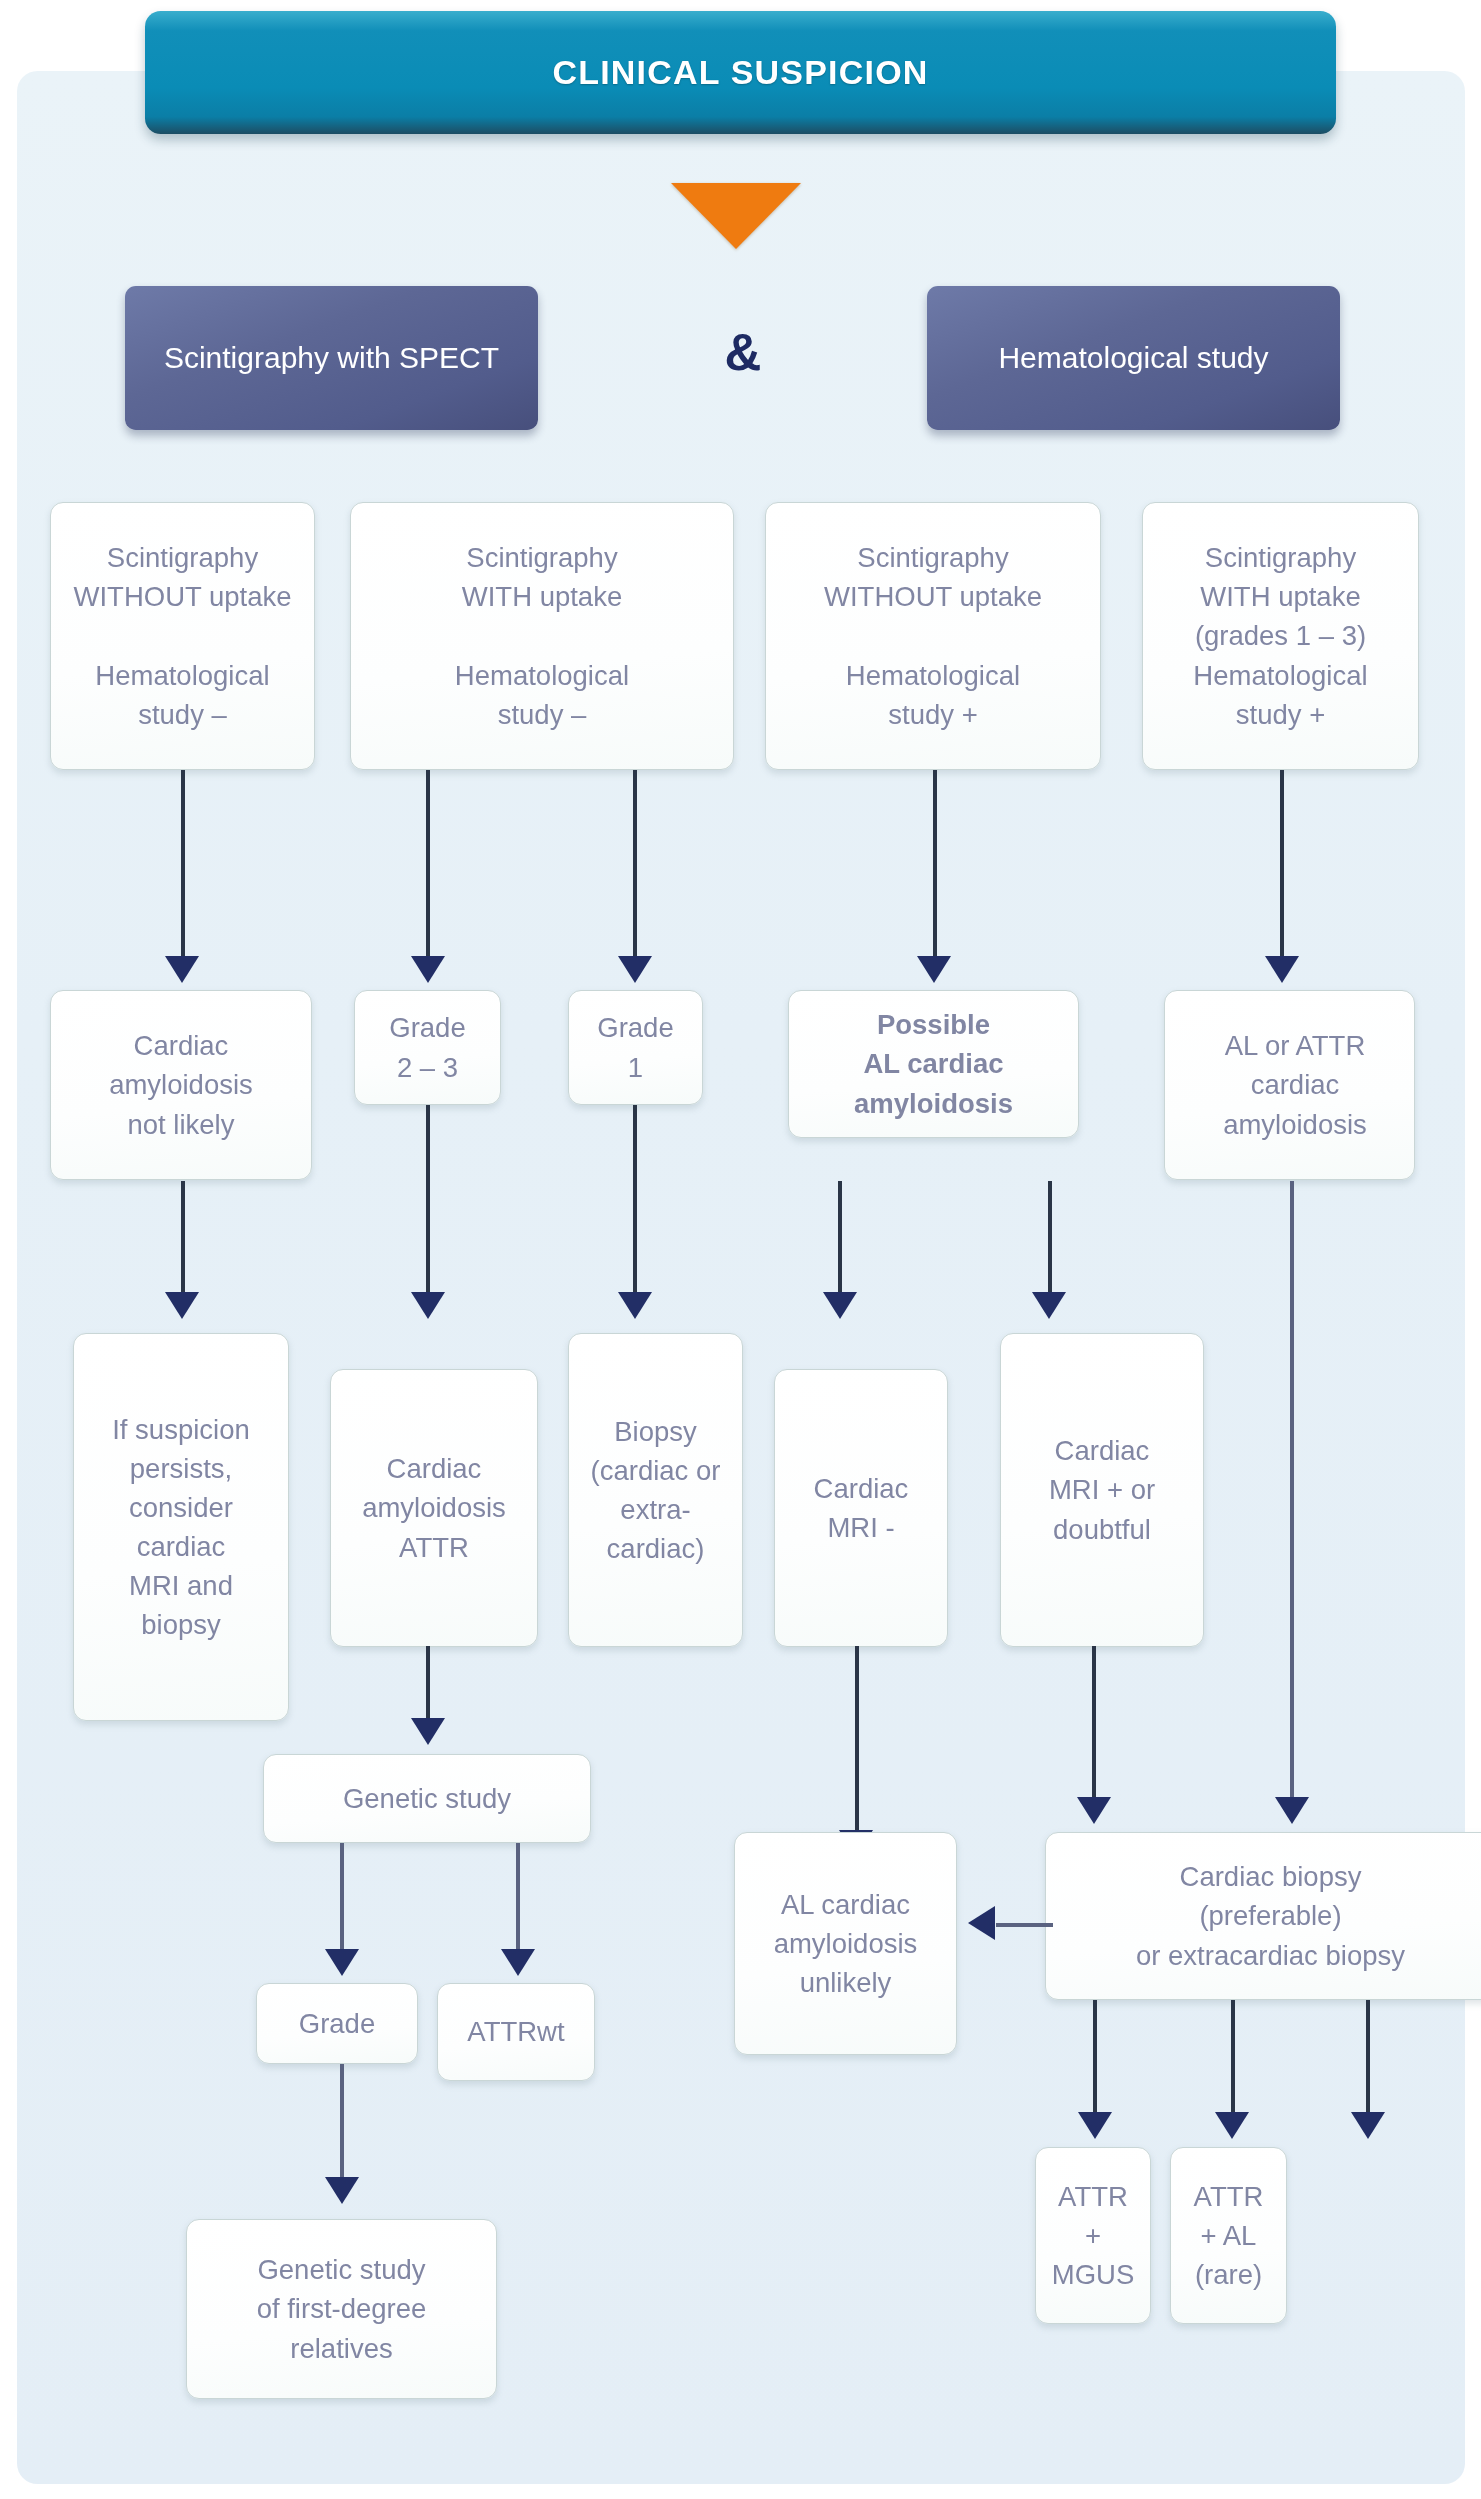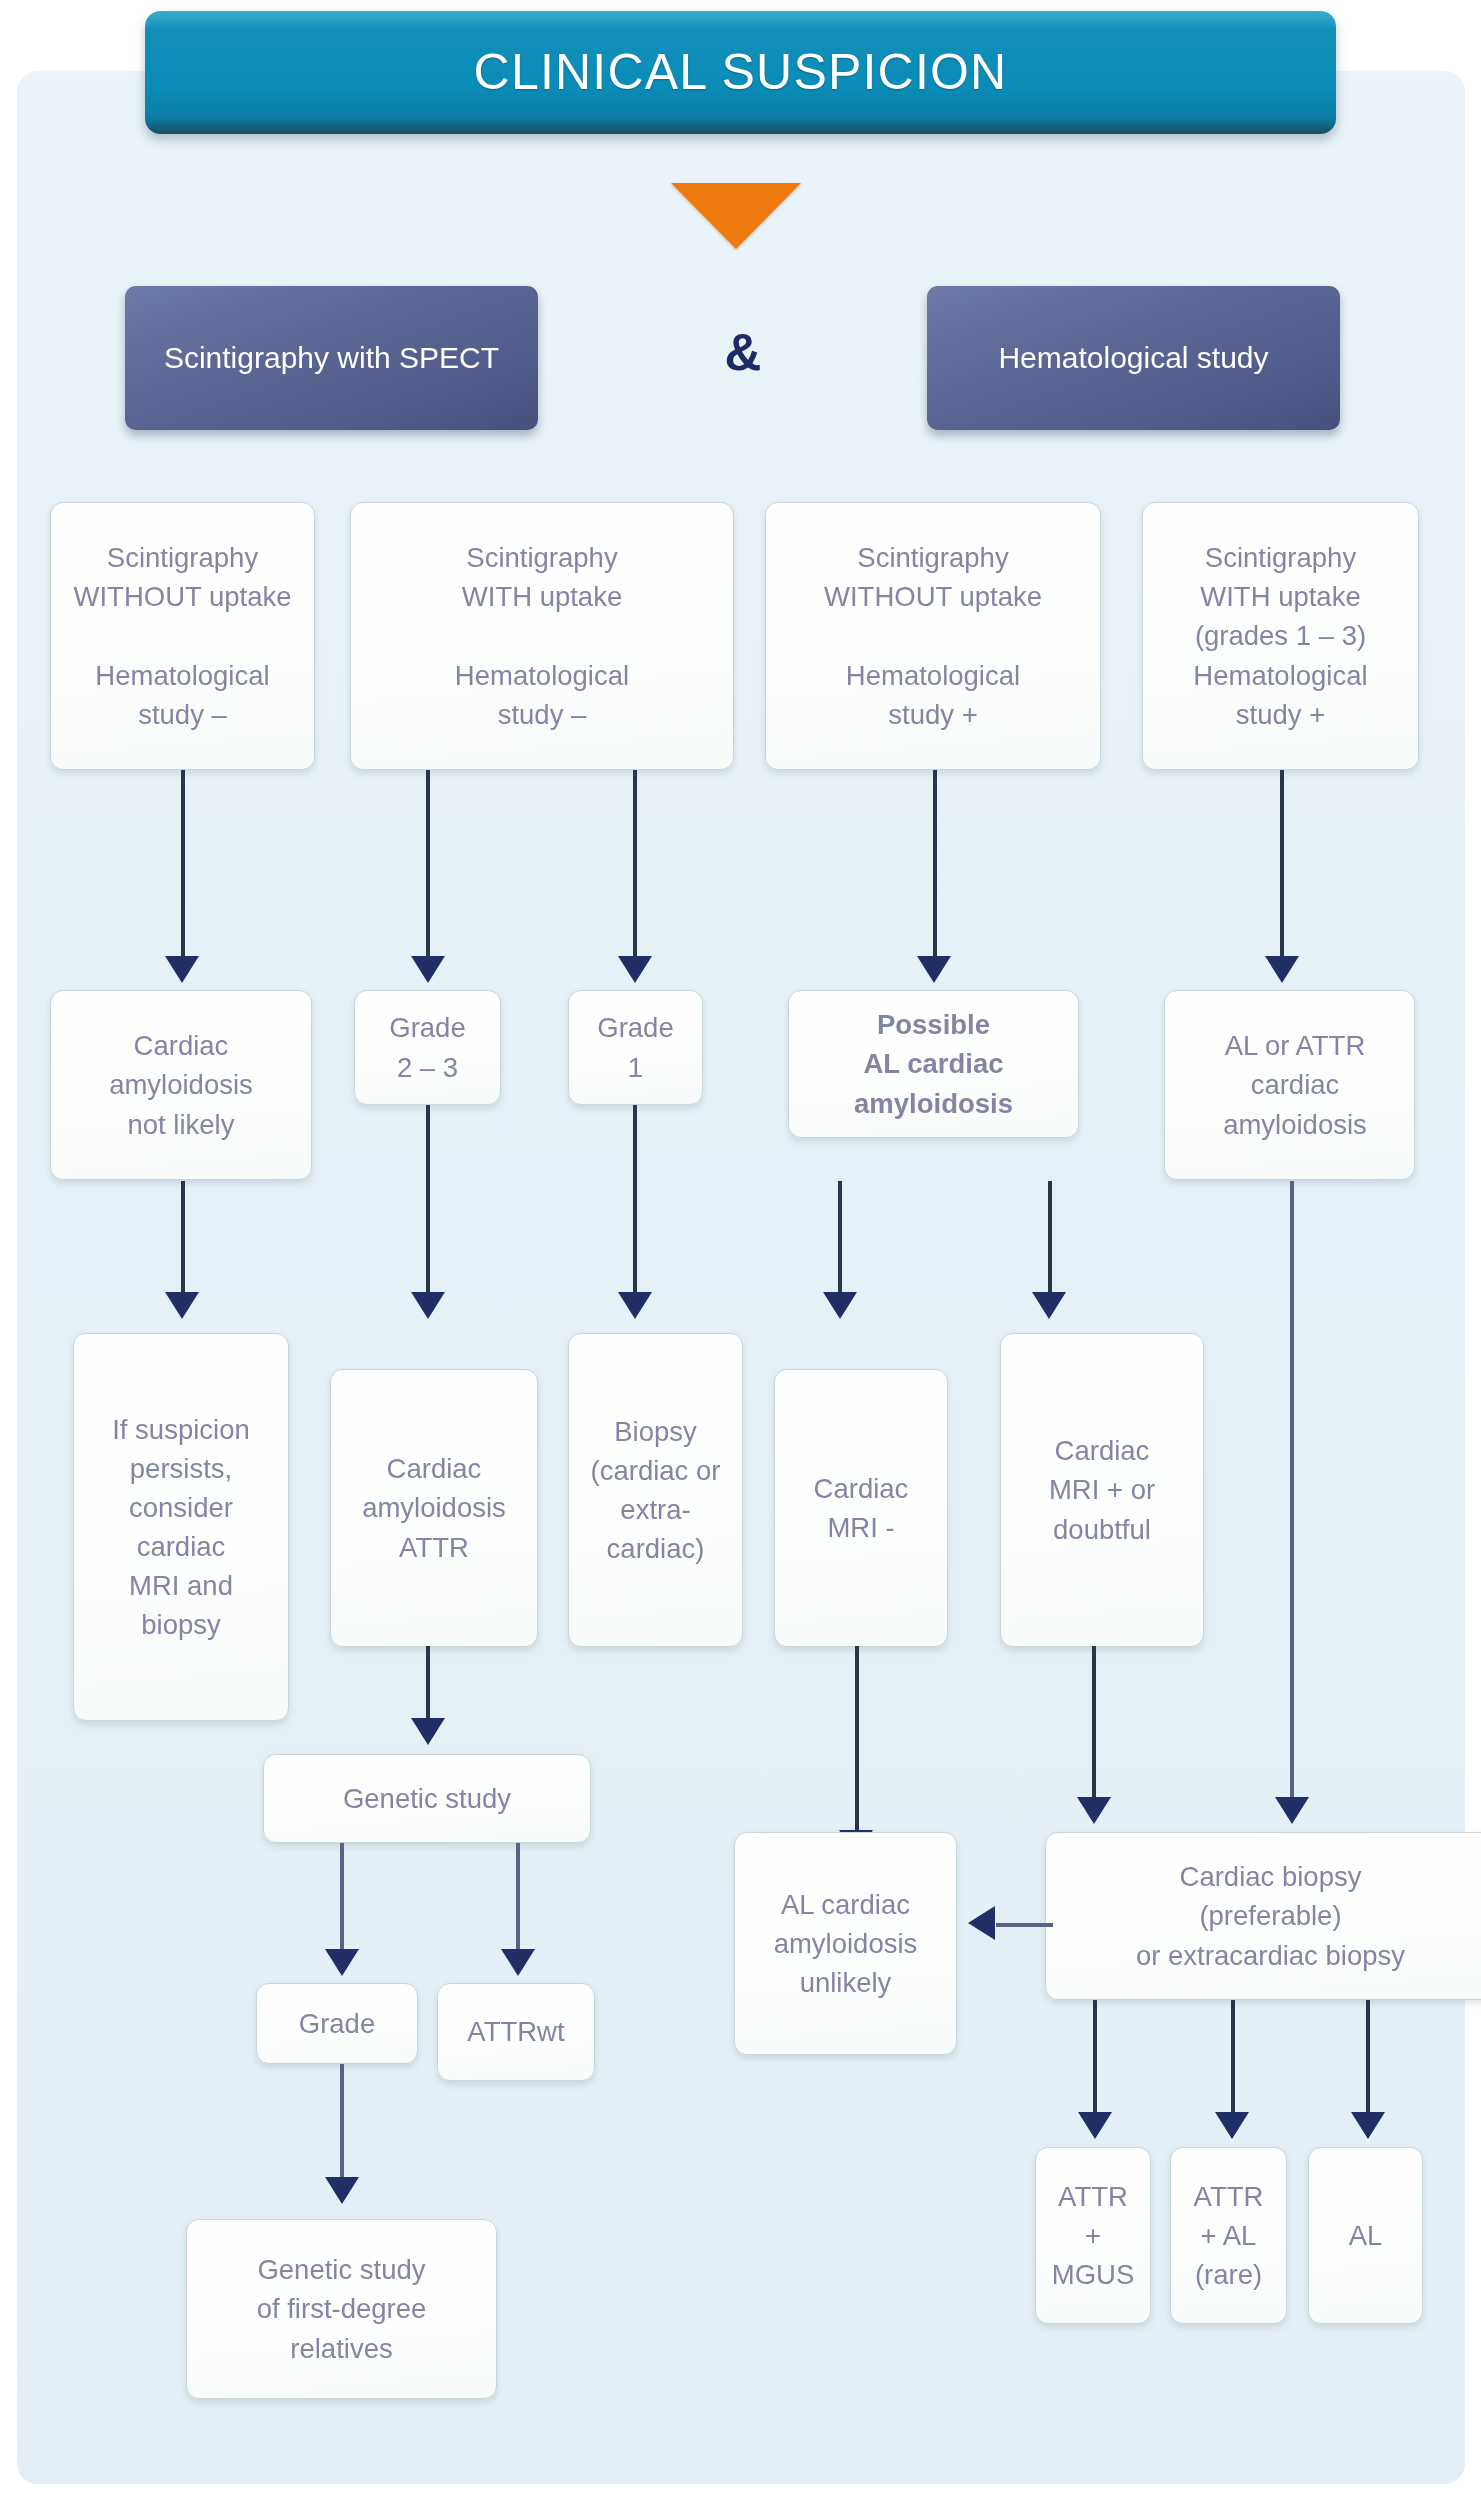--- a/index.html
+++ b/index.html
@@ -20,21 +20,21 @@
   
   .banner{
     position:absolute;
     left:145px;top:10.8px;width:1191px;height:123px;
     border-radius:15.6px;
     background:linear-gradient(180deg,#39aecd 0%,#118fb9 16%,#0a8cb6 62%,#0b7ea6 86%,#1d4d63 100%);
     box-shadow:0 6px 10.8px rgba(20,60,80,.28);
     display:flex;align-items:center;justify-content:center;
   }
   .banner .title{
-    color:#ffffff;font-weight:normal;font-size:50px;letter-spacing:1.2px;
+    color:#ffffff;font-weight:bold;font-size:34px;letter-spacing:1.2px;
     text-shadow:0 1.2px 1.8px rgba(0,0,0,.25);
     white-space:nowrap;
   }
   
   .tri-orange{
     position:absolute;left:671px;top:183px;
     width:0;height:0;
     border-left:65px solid transparent;
     border-right:65px solid transparent;
     border-top:66px solid #ef7b10;
@@ -236,16 +236,15 @@
   <div class="node" style="left:186px;top:2219px;width:311px;height:180px;">Genetic study
 of first-degree
 relatives</div>
 
   <div class="node" style="left:1035px;top:2147px;width:116px;height:177px;">ATTR
 +
 MGUS</div>
   <div class="node" style="left:1170px;top:2147px;width:117px;height:177px;">ATTR
 + AL
 (rare)</div>
-  <div class="node" style="left:1308px;top:2147px;width:115px;height:177px;">AL</div>
 
 </div>
 
 
 </body></html>

